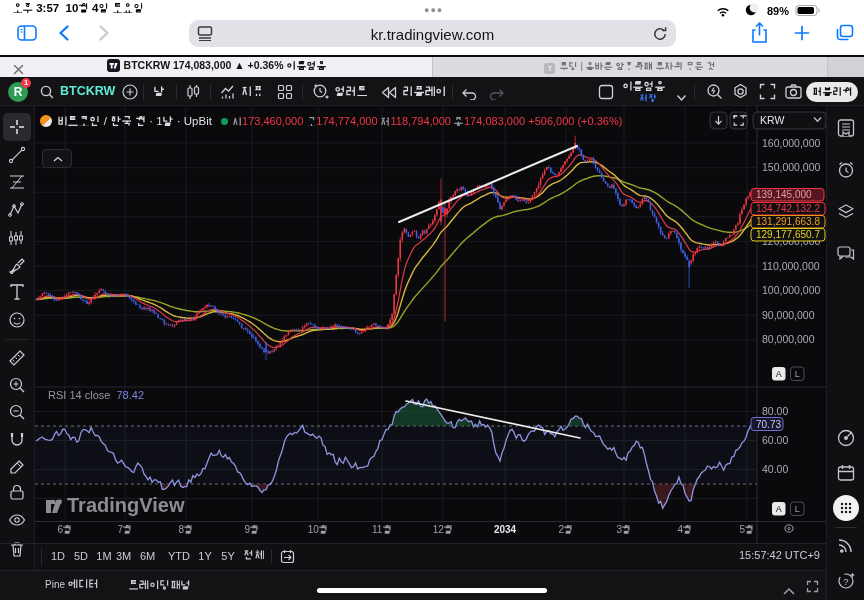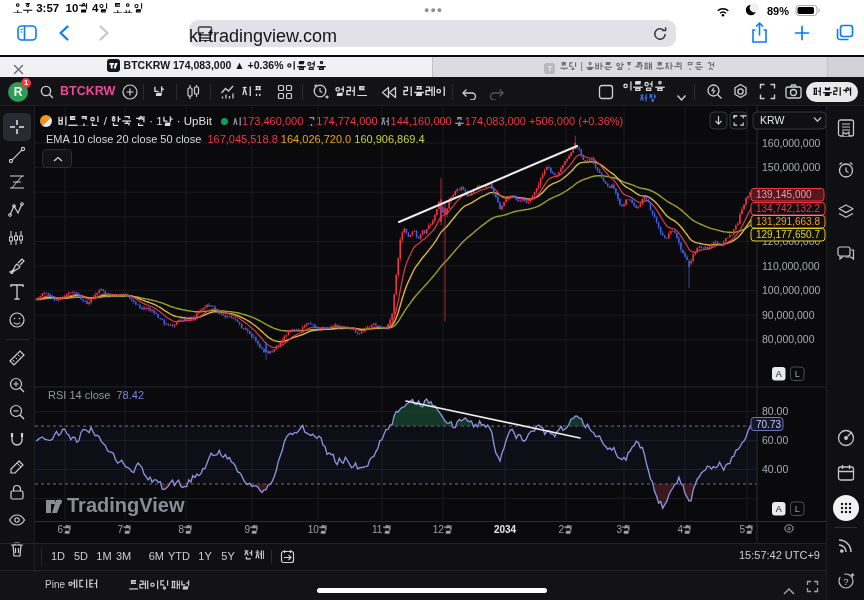--- a/index.html
+++ b/index.html
@@ -160,21 +160,21 @@
           <path d="M9.5,1.5L2.5,8l7,6.5" stroke="#0a7aff" stroke-width="2.2" stroke-linecap="round" stroke-linejoin="round"></path>
         </svg></div>
       <div style="position:absolute;left:98px;top:25px"><svg width="12" height="16" viewBox="0 0 12 16" fill="none" style="">
           <path d="M2.5,1.5L9.5,8l-7,6.5" stroke="#c7c6cc" stroke-width="2.2" stroke-linecap="round" stroke-linejoin="round"></path>
         </svg></div>
       <div style="position:absolute;left:189px;top:20px;width:487px;height:27px;border-radius:9px;background:#e2e1e7"></div>
       <div style="position:absolute;left:197px;top:26px"><svg width="16" height="15" viewBox="0 0 16 15" fill="none" style="">
           <rect x="1.5" y="1" width="13" height="8" rx="1.5" stroke="#3a3a3c" stroke-width="1.5"></rect>
           <path d="M2,12h12M2,14.8h12" stroke="#3a3a3c" stroke-width="1.4"></path>
         </svg></div>
-      <div style="position:absolute;left:189px;top:26px;width:487px;font-size:18px;color:#141416">kr.tradingview.com</div>
+      <div style="position:absolute;left:189px;top:26px;width:487px;text-align:center;font-size:15px;color:#141416">kr.tradingview.com</div>
       <div style="position:absolute;left:652px;top:26px"><svg width="16" height="16" viewBox="0 0 16 16" fill="none" style="">
           <path d="M13.2,8a5.2 5.2 0 1 1 -1.6 -3.8" stroke="#3a3a3c" stroke-width="1.5" fill="none"></path>
           <path d="M13.6,1.2v3.4h-3.4" stroke="#3a3a3c" stroke-width="1.5" fill="none"></path>
         </svg></div>
       <div style="position:absolute;left:751px;top:22px"><svg width="17" height="22" viewBox="0 0 17 22" fill="none" style="">
           <path d="M8.5,1.5v12" stroke="#0a7aff" stroke-width="1.6"></path>
           <path d="M5,4.5l3.5,-3.3 3.5,3.3" stroke="#0a7aff" stroke-width="1.6" stroke-linejoin="round"></path>
           <path d="M4.5,8h-2.5v12h13v-12h-2.5" stroke="#0a7aff" stroke-width="1.6" fill="none"></path>
         </svg></div>
       <div style="position:absolute;left:794px;top:25px"><svg width="16" height="16" viewBox="0 0 16 16" fill="none" style="">
@@ -291,21 +291,21 @@
           <path d="M48,74 L71,96"></path>
         </svg></div>
     </div>
 <div style="position:absolute;left:0;top:77px;width:864px;height:29px;background:#131316;border-bottom:1px solid #1f1f23">
       <div style="position:absolute;left:8px;top:5px;width:20px;height:20px;border-radius:50%;background:#2f9c56;color:#fff;font-size:12px;font-weight:700;text-align:center;line-height:20px">R</div>
       <div style="position:absolute;left:21px;top:1px;width:10px;height:10px;border-radius:50%;background:#f23645;color:#fff;font-size:7.5px;font-weight:700;text-align:center;line-height:10px">1</div>
       <div style="position:absolute;left:40px;top:8px"><svg width="14" height="14" viewBox="0 0 14 14" fill="none" style="">
           <circle cx="6" cy="6" r="4.6" stroke="#cdd0d5" stroke-width="1.4"></circle>
           <path d="M9.5,9.5l3.4,3.4" stroke="#cdd0d5" stroke-width="1.4"></path>
         </svg></div>
-      <div style="position:absolute;left:60px;top:7px;font-size:12.5px;font-weight:700;color:#ec4899">BTCKRW</div>
+      <div style="position:absolute;left:60px;top:7px;font-size:12.5px;font-weight:700;color:#5eead4">BTCKRW</div>
       <div style="position:absolute;left:122px;top:7px"><svg width="16" height="16" viewBox="0 0 16 16" fill="none" style="">
           <circle cx="8" cy="8" r="7" stroke="#cdd0d5" stroke-width="1.2"></circle>
           <path d="M8,4.5v7M4.5,8h7" stroke="#cdd0d5" stroke-width="1.2"></path>
         </svg></div>
       <div style="position:absolute;left:143px;top:7px;width:1px;height:16px;background:#2a2a2f"></div>
       <div style="position:absolute;left:153px;top:7px;font-size:12px;color:#dadbde"><svg viewBox="0 0 100 100" width="10.3" height="10.3" style="vertical-align:-0.08em;margin:0 0.5px" fill="none" stroke="#dadbde" stroke-width="13">
           <path d="M9,7 L9,52 L45,52"></path>
           <path d="M74,3 L74,61"></path>
           <path d="M74,31 L98,31"></path>
           <path d="M23,71 L69,71 L69,82 L25,82 L25,94 L72,94"></path>
@@ -646,29 +646,28 @@
           </svg></span><span style="color:#f23645">173,460,000</span> <span style="color:#9298a2"><svg viewBox="0 0 100 100" width="9.0" height="9.0" style="vertical-align:-0.08em;margin:0 0.5px" fill="none" stroke="#9298a2" stroke-width="14">
             <path d="M26,6 L73,6 L73,37"></path>
             <path d="M50,76 L50,105"></path>
             <path d="M2,105 L98,105"></path>
           </svg></span><span style="color:#f23645">174,774,000</span> <span style="color:#9298a2"><svg viewBox="0 0 100 100" width="9.0" height="9.0" style="vertical-align:-0.08em;margin:0 0.5px" fill="none" stroke="#9298a2" stroke-width="14">
             <path d="M7,15 L45,15"></path>
             <path d="M26,17 L9,87"></path>
             <path d="M27,30 L44,87"></path>
             <path d="M80,4 L80,96"></path>
             <path d="M56,48 L80,48"></path>
-          </svg></span><span style="color:#f23645">144,160,000</span> <span style="color:#9298a2"><svg viewBox="0 0 100 100" width="9.0" height="9.0" style="vertical-align:-0.08em;margin:0 0.5px" fill="none" stroke="#9298a2" stroke-width="14">
+          </svg></span><span style="color:#f23645">118,794,000</span> <span style="color:#9298a2"><svg viewBox="0 0 100 100" width="9.0" height="9.0" style="vertical-align:-0.08em;margin:0 0.5px" fill="none" stroke="#9298a2" stroke-width="14">
             <path d="M24,5 L76,5"></path>
             <path d="M50,5 L27,31"></path>
             <path d="M51,10 L74,31"></path>
             <path d="M50,51 L50,70"></path>
             <path d="M2,70 L98,70"></path>
             <circle cx="49" cy="85" r="10"></circle>
           </svg></span><span style="color:#f23645">174,083,000</span> <span style="color:#f23645">+506,000 (+0.36%)</span></span></div>
-    <div style="position:absolute;left:46px;top:133px;font-size:11px;color:#d5d8dc;white-space:nowrap">EMA 10 close 20 close 50 close&nbsp;&nbsp;<span style="color:#f23645">167,045,518.8</span>&nbsp;<span style="color:#efa21b">164,026,720.0</span>&nbsp;<span style="color:#cbd139">160,906,869.4</span></div>
     <div style="position:absolute;left:42px;top:149px;width:30px;height:19px;border:1px solid #2c2d33;border-radius:4px;background:#131316">
       <svg width="10" height="6" viewBox="0 0 10 6" fill="none" style="position:absolute;left:10px;top:6px">
         <path d="M1,5l4,-3.5l4,3.5" stroke="#cdd0d5" stroke-width="1.3" fill="none"></path>
       </svg>
     </div>
     <div style="position:absolute;left:48px;top:389px;font-size:11px;color:#9298a2;white-space:nowrap">RSI 14 close <span style="color:#7e82e0">&nbsp;78.42</span></div>
     <div style="position:absolute;left:44px;top:494px;font-size:20px;font-weight:700;color:#8b8d94;white-space:nowrap"><svg width="19" height="17" viewBox="0 0 19 17" fill="none" style="vertical-align:-3px;margin-right:4px">
         <path d="M2,2h9v4h-4v9h-5z" fill="#8b8d94"></path>
         <path d="M12,2h6l-5,13h-5z" fill="#8b8d94"></path>
         <circle cx="15.5" cy="4" r="2.4" fill="#8b8d94"></circle>
@@ -764,21 +763,21 @@
           <path d="M25,73 L71,73 L71,83 L27,83 L27,95 L74,95"></path>
         </svg></div>
     </div>
 <div style="position:absolute;left:0px;top:543px;width:826px;height:1px;background:#232327"></div>
     <div style="position:absolute;left:35px;top:544px;width:791px;height:26px;background:#101013">
       <div style="position:absolute;left:6px;top:3px;width:1px;height:19px;background:#26262b"></div>
       <div style="position:absolute;left:11px;top:6px;width:24px;text-align:center;font-size:11px;color:#c9ccd1">1D</div>
       <div style="position:absolute;left:34px;top:6px;width:24px;text-align:center;font-size:11px;color:#c9ccd1">5D</div>
       <div style="position:absolute;left:57px;top:6px;width:24px;text-align:center;font-size:11px;color:#c9ccd1">1M</div>
       <div style="position:absolute;left:81px;top:6px;width:24px;text-align:left;font-size:11px;color:#c9ccd1">3M</div>
-      <div style="position:absolute;left:105px;top:6px;width:24px;text-align:right;font-size:11px;color:#c9ccd1">6M</div>
+      <div style="position:absolute;left:105px;top:6px;width:24px;text-align:left;font-size:11px;color:#c9ccd1">6M</div>
       <div style="position:absolute;left:132px;top:6px;width:24px;text-align:center;font-size:11px;color:#c9ccd1">YTD</div>
       <div style="position:absolute;left:158px;top:6px;width:24px;text-align:center;font-size:11px;color:#c9ccd1">1Y</div>
       <div style="position:absolute;left:181px;top:6px;width:24px;text-align:center;font-size:11px;color:#c9ccd1">5Y</div>
       <div style="position:absolute;left:206px;top:5px;width:26px;text-align:center;font-size:11px;color:#c9ccd1"><svg viewBox="0 0 100 100" width="9.5" height="9.5" style="vertical-align:-0.08em;margin:0 0.5px" fill="none" stroke="#c9ccd1" stroke-width="13">
           <path d="M7,10 L45,10"></path>
           <path d="M26,11 L9,55"></path>
           <path d="M27,19 L44,55"></path>
           <path d="M80,3 L80,61"></path>
           <path d="M56,31 L80,31"></path>
           <path d="M25,70 L25,94 L72,94"></path>

